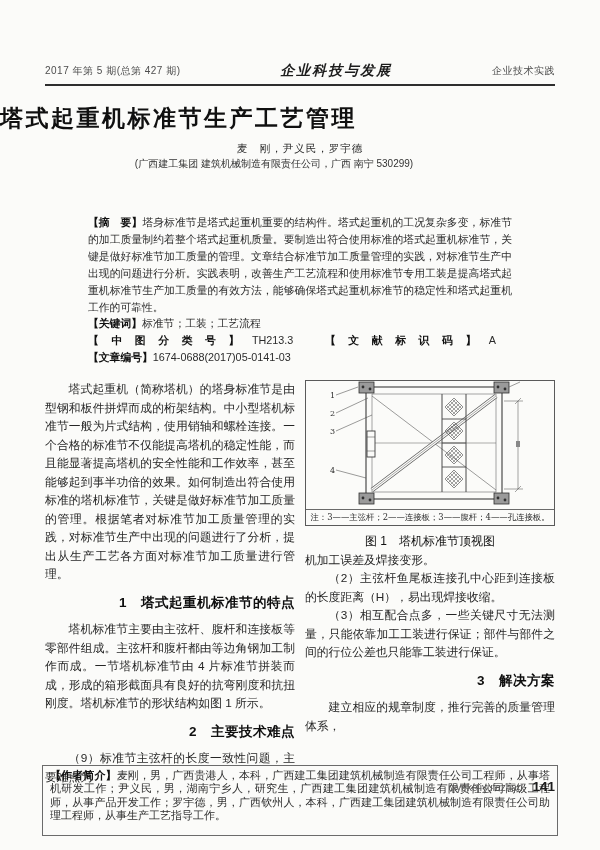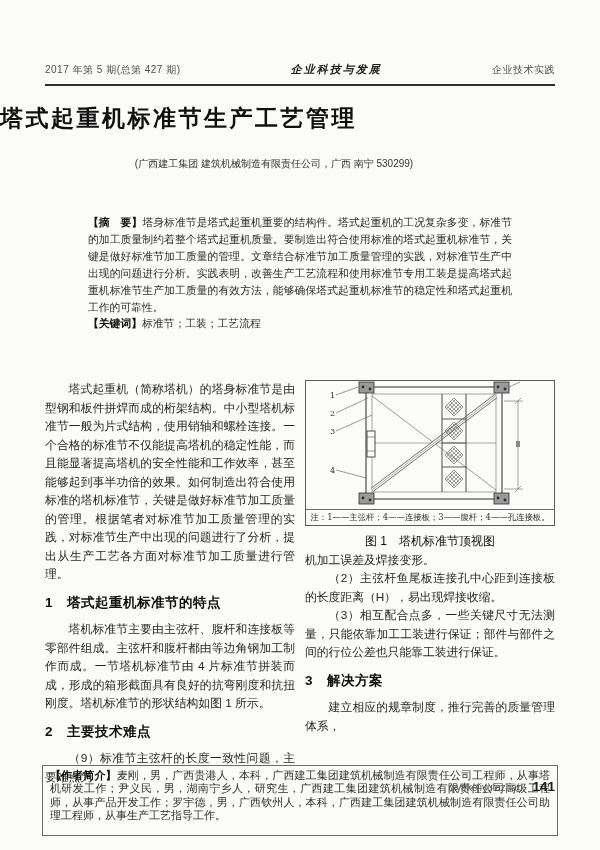--- a/index.html
+++ b/index.html
@@ -5,21 +5,21 @@
   html,body { margin:0; padding:0; background:#e9e9e7; }
   .page {
     position:relative; width:600px; height:850px; margin:0 auto;
     background:#fbfbf9; color:#2b2b2b; overflow:hidden;
     font-family:"Liberation Sans","DejaVu Sans",sans-serif;
   }
   
   .header { position:absolute; top:62px; left:45px; width:510px;
     display:flex; justify-content:space-between; align-items:center; }
   .header .issue, .header .section { font-size:10px; color:#4d4d4d; letter-spacing:0.5px; }
-  .header .journal { font-size:11px; font-weight:bold; font-style:italic;
+  .header .journal { font-size:14px; font-weight:bold; font-style:italic;
     font-family:"DejaVu Serif","Liberation Serif",serif; color:#1c1c1c; letter-spacing:2px; }
   .header-rule { position:absolute; top:84px; left:45px; width:510px; height:2px; background:#2e2e2e; }
   
   .title { position:absolute; top:103px; left:0; width:600px; text-align:left;
     font-size:23px; font-weight:bold; color:#101010; letter-spacing:2.5px; }
   .authors { position:absolute; top:142px; left:0; width:600px; text-align:center;
     font-size:10.5px; color:#2b2b2b; letter-spacing:1px; }
   .affiliation { position:absolute; top:157px; left:0; width:548px; text-align:center;
     font-size:10px; color:#333; }
   
@@ -29,21 +29,21 @@
   .lbl { font-weight:bold; color:#101010; }
   .meta .cls .grp { margin-right:16px; white-space:nowrap; }
   
   .col { position:absolute; width:250px; font-size:11.8px; line-height:18.5px;
     text-align:justify; color:#262626; }
   .col-left  { top:380px; left:45px; }
   .col-right { top:380px; left:305px; }
   p.indent { text-indent:2em; margin:0; }
   p.noindent { margin:0; }
   h3.sec { font-size:13.5px; font-weight:bold; color:#0f0f0f;
-    margin:10px 0 8px 0; letter-spacing:0.5px; text-align:left; }
+    margin:10px 0 8px 0; letter-spacing:0.5px; text-align:right; }
   
   .figure-box { border:1px solid #5a5a5a; width:248px; background:#fbfbf9; }
   .figure-box svg { display:block; }
   .fig-note { border-top:1px solid #6a6a6a; font-size:8.4px; line-height:15px;
     text-align:center; color:#2e2e2e; white-space:nowrap;
     font-family:"DejaVu Serif","Liberation Serif",serif; }
   .fig-caption { margin-top:6px; text-align:center; font-size:12px;
     font-weight:normal; color:#111; }
   .after-fig { margin-top:9px; }
   
@@ -60,25 +60,31 @@
 <div class="page">
 
   <div class="header">
     <span class="issue">2017 年第 5 期(总第 427 期)</span>
     <span class="journal">企业科技与发展</span>
     <span class="section">企业技术实践</span>
   </div>
   <div class="header-rule"></div>
 
   <div class="title">塔式起重机标准节生产工艺管理</div>
+  <div class="authors">麦　刚，尹义民，罗宇德</div>
   <div class="affiliation">(广西建工集团 建筑机械制造有限责任公司，广西 南宁 530299)</div>
 
   <div class="meta">
     <p><span class="lbl">【摘　要】</span><span>塔身标准节是塔式起重机重要的结构件。塔式起重机的工况复杂多变，标准节的加工质量制约着整个塔式起重机质量。要制造出符合使用标准的塔式起重机标准节，关键是做好标准节加工质量的管理。文章结合标准节加工质量管理的实践，对标准节生产中出现的问题进行分析。实践表明，改善生产工艺流程和使用标准节专用工装是提高塔式起重机标准节生产加工质量的有效方法，能够确保塔式起重机标准节的稳定性和塔式起重机工作的可靠性。</span></p>
     <p class="kw"><span class="lbl">【关键词】</span><span>标准节；工装；工艺流程</span></p>
+    <p class="cls">
+      <span class="grp"><span class="lbl">【中图分类号】</span><span>TH213.3</span></span>
+      <span class="grp"><span class="lbl">【文献标识码】</span><span>A</span></span>
+      <span class="grp"><span class="lbl">【文章编号】</span><span>1674-0688(2017)05-0141-03</span></span>
+    </p>
   </div>
 
   <div class="col col-left">
     <p class="indent">塔式起重机（简称塔机）的塔身标准节是由型钢和板件拼焊而成的桁架结构。中小型塔机标准节一般为片式结构，使用销轴和螺栓连接。一个合格的标准节不仅能提高塔机的稳定性能，而且能显著提高塔机的安全性能和工作效率，甚至能够起到事半功倍的效果。如何制造出符合使用标准的塔机标准节，关键是做好标准节加工质量的管理。根据笔者对标准节加工质量管理的实践，对标准节生产中出现的问题进行了分析，提出从生产工艺各方面对标准节加工质量进行管理。</p>
     <h3 class="sec">1　塔式起重机标准节的特点</h3>
     <p class="indent">塔机标准节主要由主弦杆、腹杆和连接板等零部件组成。主弦杆和腹杆都由等边角钢加工制作而成。一节塔机标准节由 4 片标准节拼装而成，形成的箱形截面具有良好的抗弯刚度和抗扭刚度。塔机标准节的形状结构如图 1 所示。</p>
     <h3 class="sec">2　主要技术难点</h3>
     <p class="indent">（9）标准节主弦杆的长度一致性问题，主要难点为</p>
   </div>
 
@@ -148,21 +154,21 @@
 
         <g stroke="#4a4a4a" stroke-width="0.5">
           <line x1="198" y1="20" x2="217" y2="20"></line>
           <line x1="198" y1="108" x2="217" y2="108"></line>
           <line x1="212" y1="20" x2="212" y2="108"></line>
           <line x1="209" y1="23" x2="215" y2="17"></line>
           <line x1="209" y1="111" x2="215" y2="105"></line>
           <rect x="210" y="60" width="4" height="6" fill="#888" stroke="none"></rect>
         </g>
       </svg>
-      <div class="fig-note">注：1——主弦杆；4——连接板；3——腹杆；4——孔连接板。</div>
+      <div class="fig-note">注：3——主弦杆；2——连接板；3——腹杆；4——孔连接板。</div>
     </div>
     <div class="fig-caption">图 1　塔机标准节顶视图</div>
 
     <p class="noindent after-fig">机加工误差及焊接变形。</p>
     <p class="indent">（2）主弦杆鱼尾板连接孔中心距到连接板的长度距离（H），易出现焊接收缩。</p>
     <p class="indent">（3）相互配合点多，一些关键尺寸无法测量，只能依靠加工工装进行保证；部件与部件之间的行位公差也只能靠工装进行保证。</p>
     <h3 class="sec">3　解决方案</h3>
     <p class="indent">建立相应的规章制度，推行完善的质量管理体系，</p>
   </div>
 

